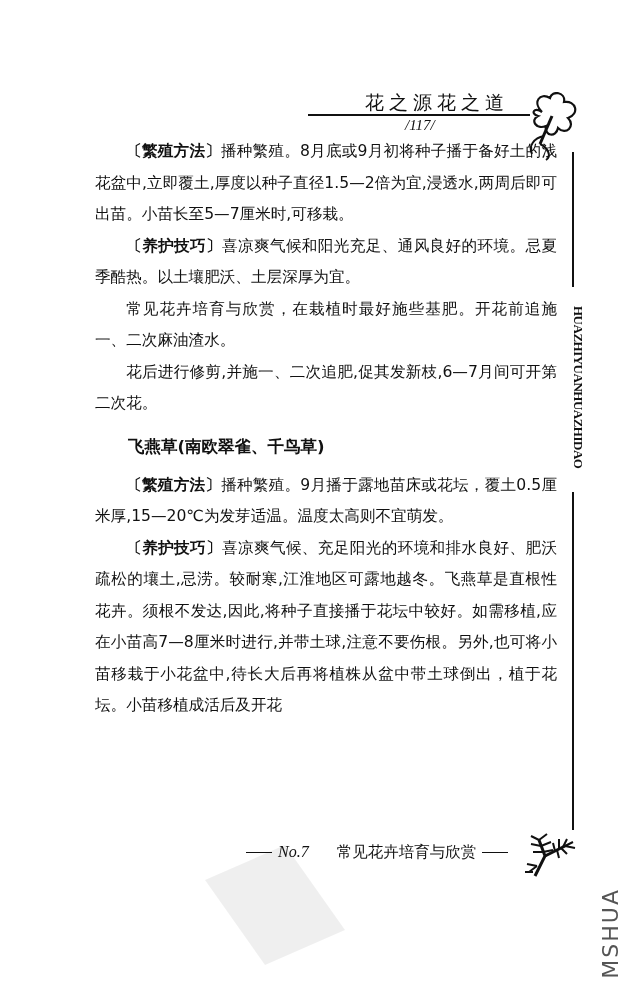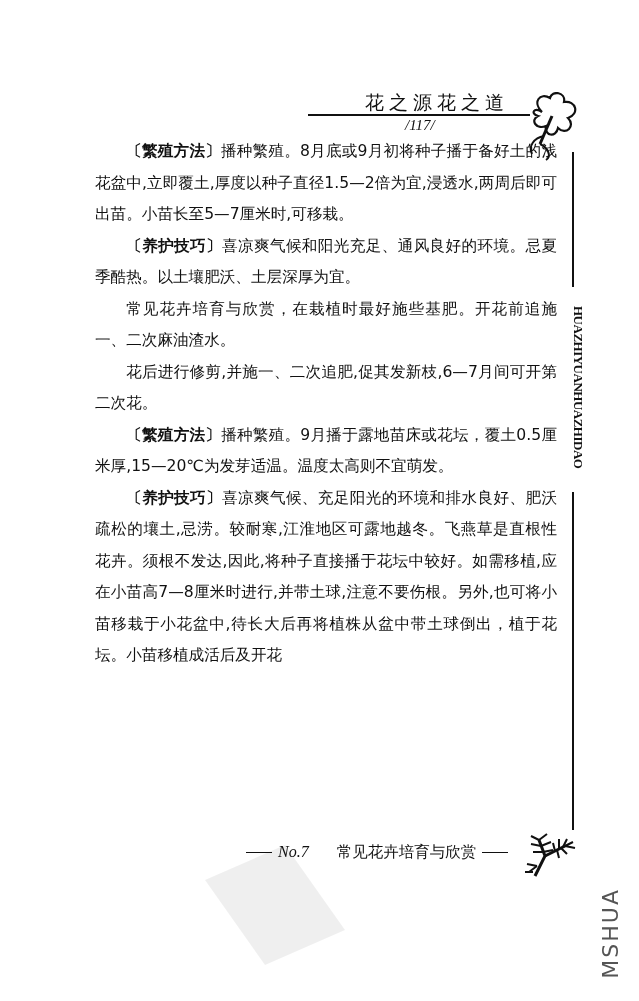--- a/index.html
+++ b/index.html
@@ -49,20 +49,21 @@
   <div class="side-rule-top"></div>
   <div class="side-text">HUAZHIYUANHUAZHIDAO</div>
   <div class="side-rule-bottom"></div>
 
   <div class="body-text">
     <p class="para indent"><span class="label">〔繁殖方法〕</span><span>播种繁殖。8月底或9月初将种子播于备好土的浅花盆中,立即覆土,厚度以种子直径1.5—2倍为宜,浸透水,两周后即可出苗。小苗长至5—7厘米时,可移栽。</span></p>
     <p class="para indent"><span class="label">〔养护技巧〕</span><span>喜凉爽气候和阳光充足、通风良好的环境。忌夏季酷热。以土壤肥沃、土层深厚为宜。</span></p>
     <p class="para indent"><span>常见花卉培育与欣赏，在栽植时最好施些基肥。开花前追施一、二次麻油渣水。</span></p>
     <p class="para indent"><span>花后进行修剪,并施一、二次追肥,促其发新枝,6—7月间可开第二次花。</span></p>
 
+    <div class="section-title">飞燕草(南欧翠雀、千鸟草)</div>
 
     <p class="para indent"><span class="label">〔繁殖方法〕</span><span>播种繁殖。9月播于露地苗床或花坛，覆土0.5厘米厚,15—20℃为发芽适温。温度太高则不宜萌发。</span></p>
     <p class="para indent"><span class="label">〔养护技巧〕</span><span>喜凉爽气候、充足阳光的环境和排水良好、肥沃疏松的壤土,忌涝。较耐寒,江淮地区可露地越冬。飞燕草是直根性花卉。须根不发达,因此,将种子直接播于花坛中较好。如需移植,应在小苗高7—8厘米时进行,并带土球,注意不要伤根。另外,也可将小苗移栽于小花盆中,待长大后再将植株从盆中带土球倒出，植于花坛。小苗移植成活后及开花</span></p>
   </div>
 
   <svg class="stamp" viewBox="0 0 160 130">
     <path d="M10 40 L90 5 L150 90 L70 125 Z" fill="#000"></path>
   </svg>
 
   <div class="footer">

